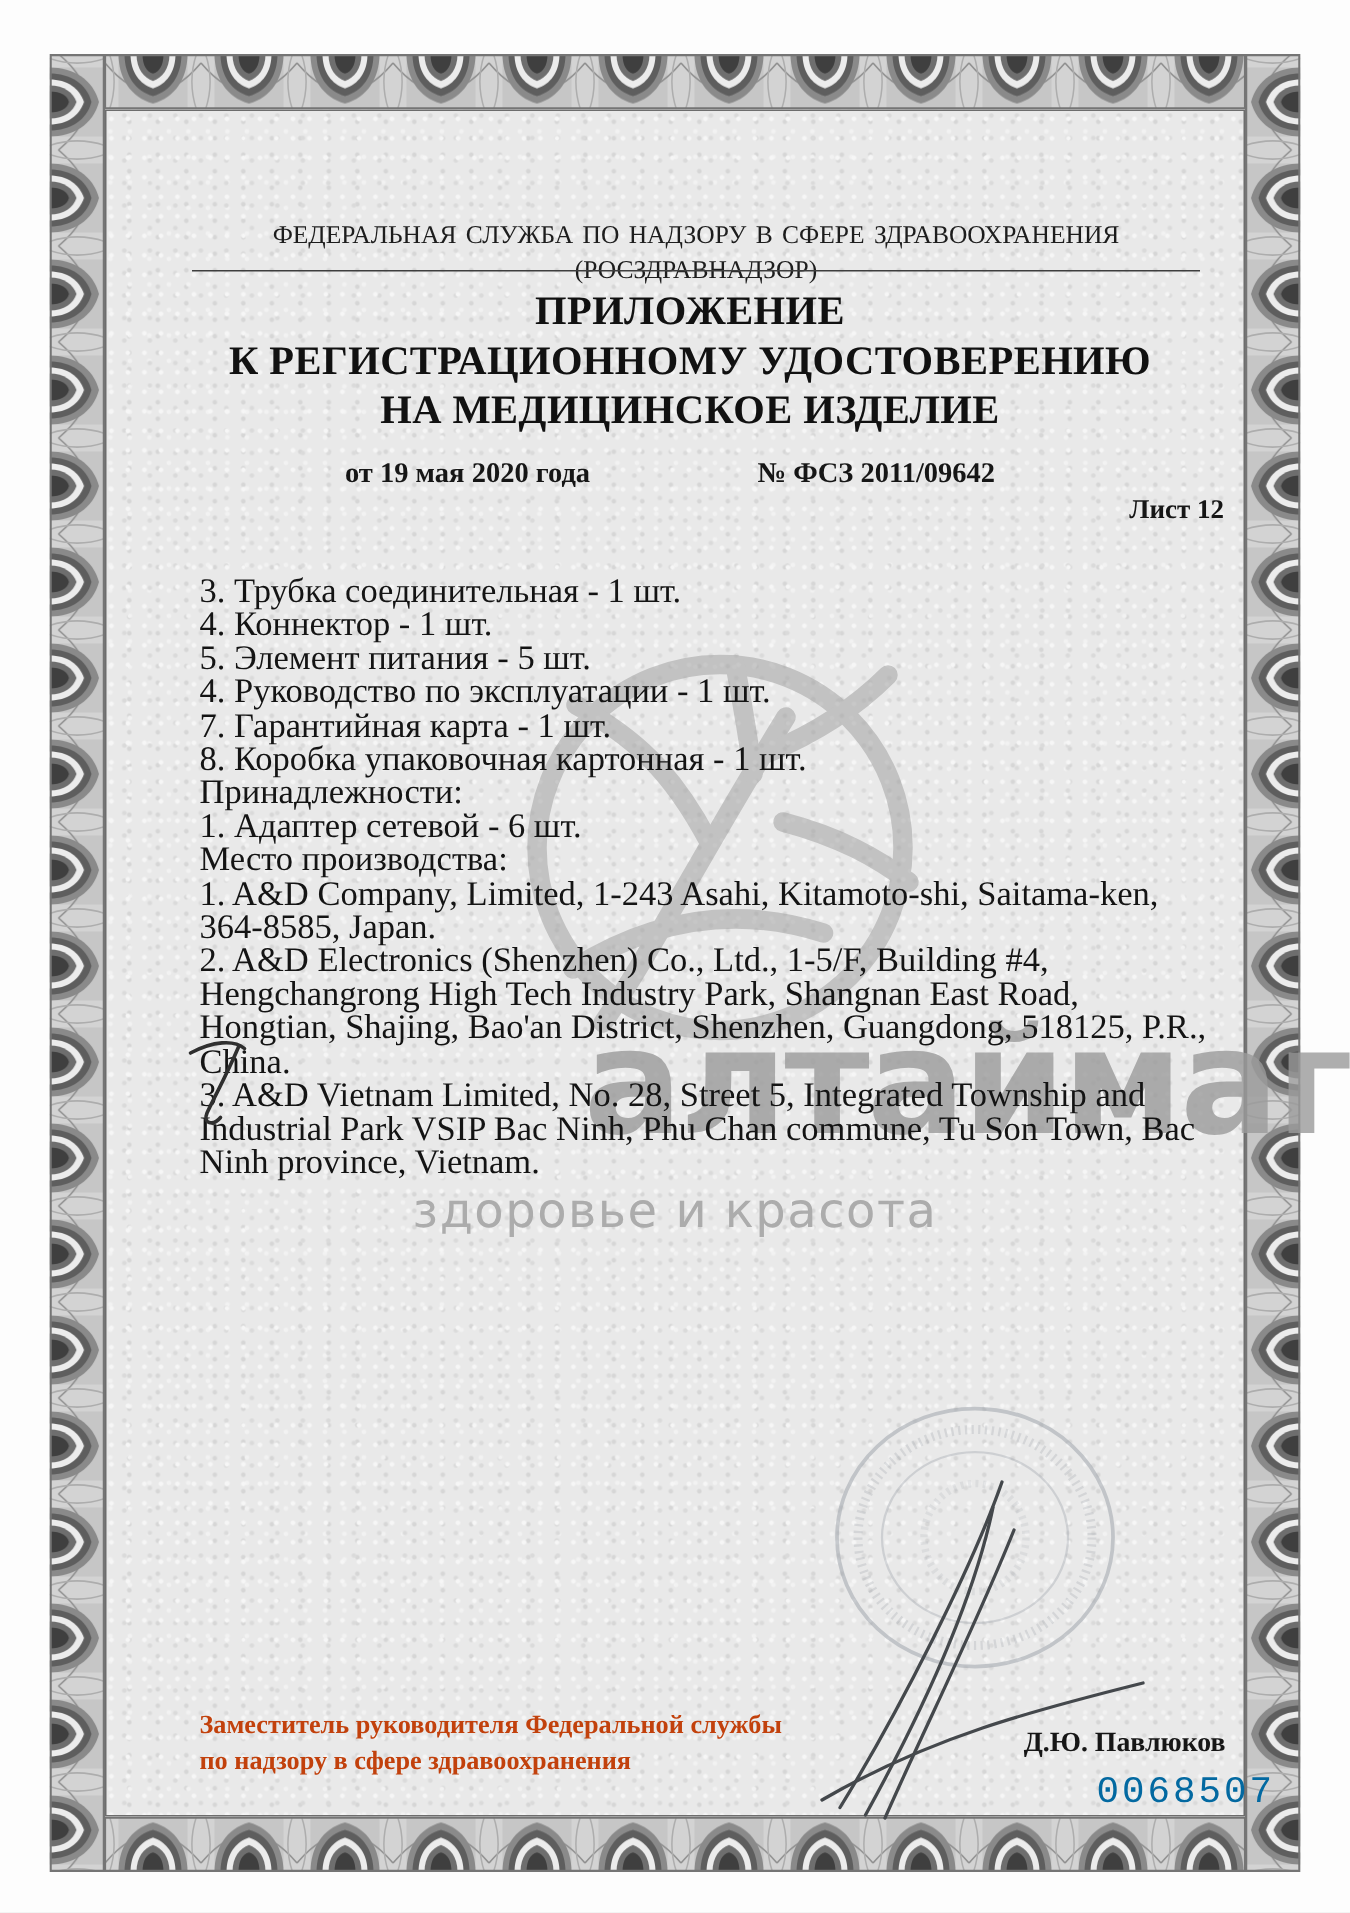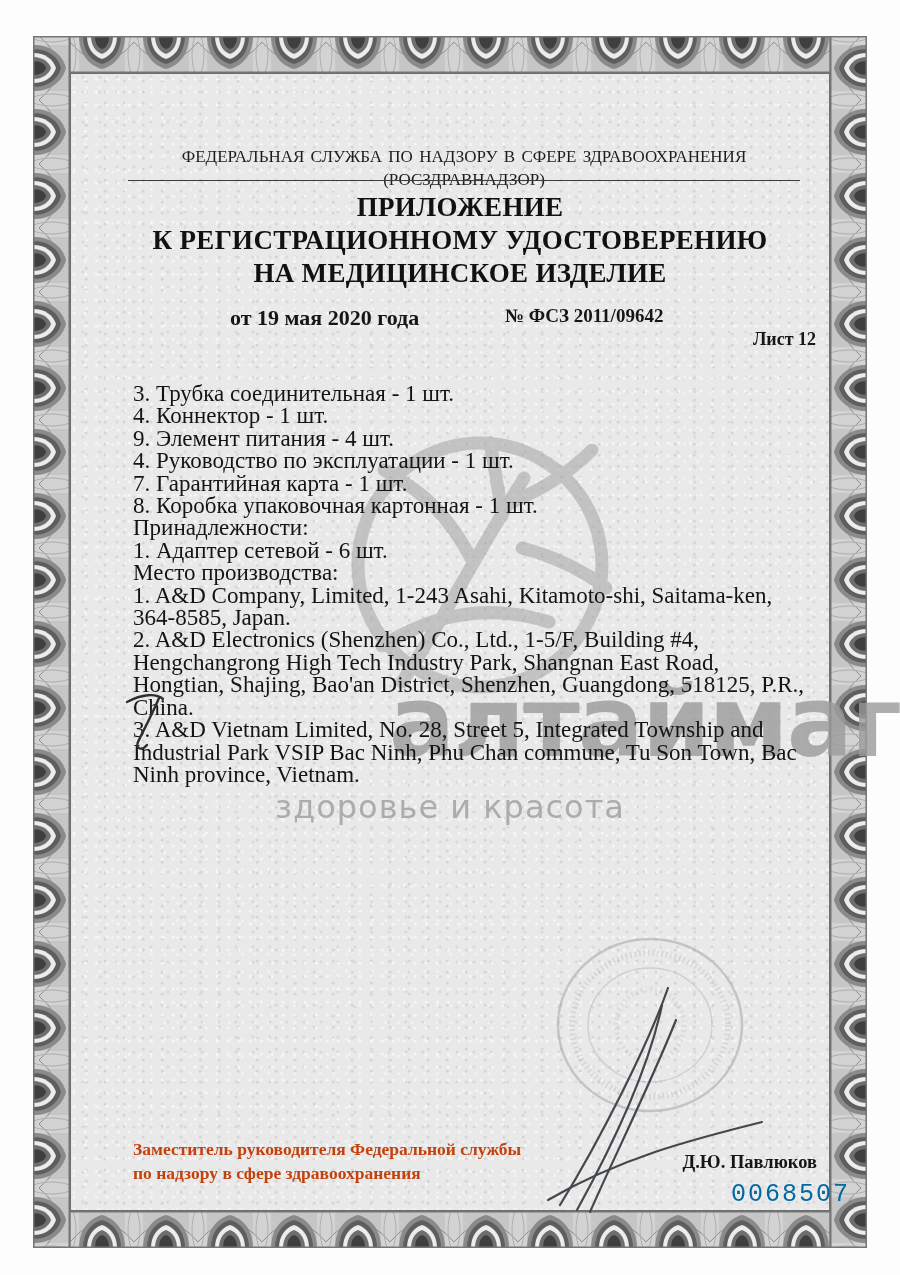--- a/index.html
+++ b/index.html
@@ -14,21 +14,21 @@
            radial-gradient(circle at 70% 20%, #dadada 0 1px, rgba(0,0,0,0) 2px),
            radial-gradient(circle at 20% 80%, #f2f2f2 0 1px, rgba(0,0,0,0) 2px),
            radial-gradient(circle at 80% 65%, #d6d6d6 0 1px, rgba(0,0,0,0) 2px);
          background-size:11px 13px,17px 15px,13px 17px,19px 11px;
          border:1px solid #6d6d6d;box-sizing:border-box;}
   .agency{position:absolute;left:70px;top:121px;width:788px;text-align:center;
           font-size:17px;line-height:23px;word-spacing:2px;color:#1d1d1d;margin-top:24px;}
   .divider{position:absolute;left:128px;top:180px;width:672px;border-top:1.5px solid #3e3e3e;}
   .title{position:absolute;left:70px;top:191px;width:780px;text-align:center;
          font-weight:bold;font-size:27px;line-height:33px;letter-spacing:.3px;color:#111;}
-  .meta-date{position:absolute;left:230px;top:305px;font-weight:bold;font-size:22px;}
+  .meta-date{position:absolute;left:230px;top:305px;font-weight:bold;font-size:19px;}
   .meta-number{position:absolute;left:505px;top:305px;font-weight:bold;font-size:19px;}
   .meta-sheet{position:absolute;right:84px;top:329px;font-weight:bold;font-size:18px;}
   .doc-body{position:absolute;left:133px;top:383px;width:676px;font-size:23px;
             line-height:22.4px;color:#141414;}
   .wm-logo{position:absolute;left:340px;top:425px;opacity:.55;}
   .wm-word{position:absolute;left:0;top:672px;width:900px;text-align:right;
            font-family:"DejaVu Sans",sans-serif;font-weight:bold;font-size:98px;
            letter-spacing:-2px;color:#9b9b9b;opacity:.8;line-height:100px;}
   .wm-tagline{position:absolute;left:0;top:788px;width:900px;text-align:center;
            font-family:"DejaVu Sans",sans-serif;font-size:32px;color:#a6a6a6;
@@ -153,21 +153,21 @@
     <div>НА МЕДИЦИНСКОЕ ИЗДЕЛИЕ</div>
   </div>
 
   <div class="meta-date">от  19 мая 2020 года</div>
   <div class="meta-number">№  ФСЗ 2011/09642</div>
   <div class="meta-sheet">Лист  12</div>
 
   <div class="doc-body">
     <div>3. Трубка соединительная - 1 шт.</div>
     <div>4. Коннектор - 1 шт.</div>
-    <div>9. Элемент питания - 4 шт.</div>
+    <div>5. Элемент питания - 5 шт.</div>
     <div>4. Руководство по эксплуатации - 1 шт.</div>
     <div>7. Гарантийная карта - 1 шт.</div>
     <div>8. Коробка упаковочная картонная - 1 шт.</div>
     <div>Принадлежности:</div>
     <div>1. Адаптер сетевой - 6 шт.</div>
     <div>Место производства:</div>
     <div>1. A&amp;D Company, Limited, 1-243 Asahi, Kitamoto-shi, Saitama-ken, 364-8585, Japan.</div>
     <div>2. A&amp;D Electronics (Shenzhen) Co., Ltd., 1-5/F, Building #4, Hengchangrong High Tech Industry Park, Shangnan East Road, Hongtian, Shajing, Bao'an District, Shenzhen, Guangdong, 518125, P.R., China.</div>
     <div>3. A&amp;D Vietnam Limited, No. 28, Street 5, Integrated Township and Industrial Park VSIP Bac Ninh, Phu Chan commune, Tu Son Town, Bac Ninh province, Vietnam.</div>
   </div>

